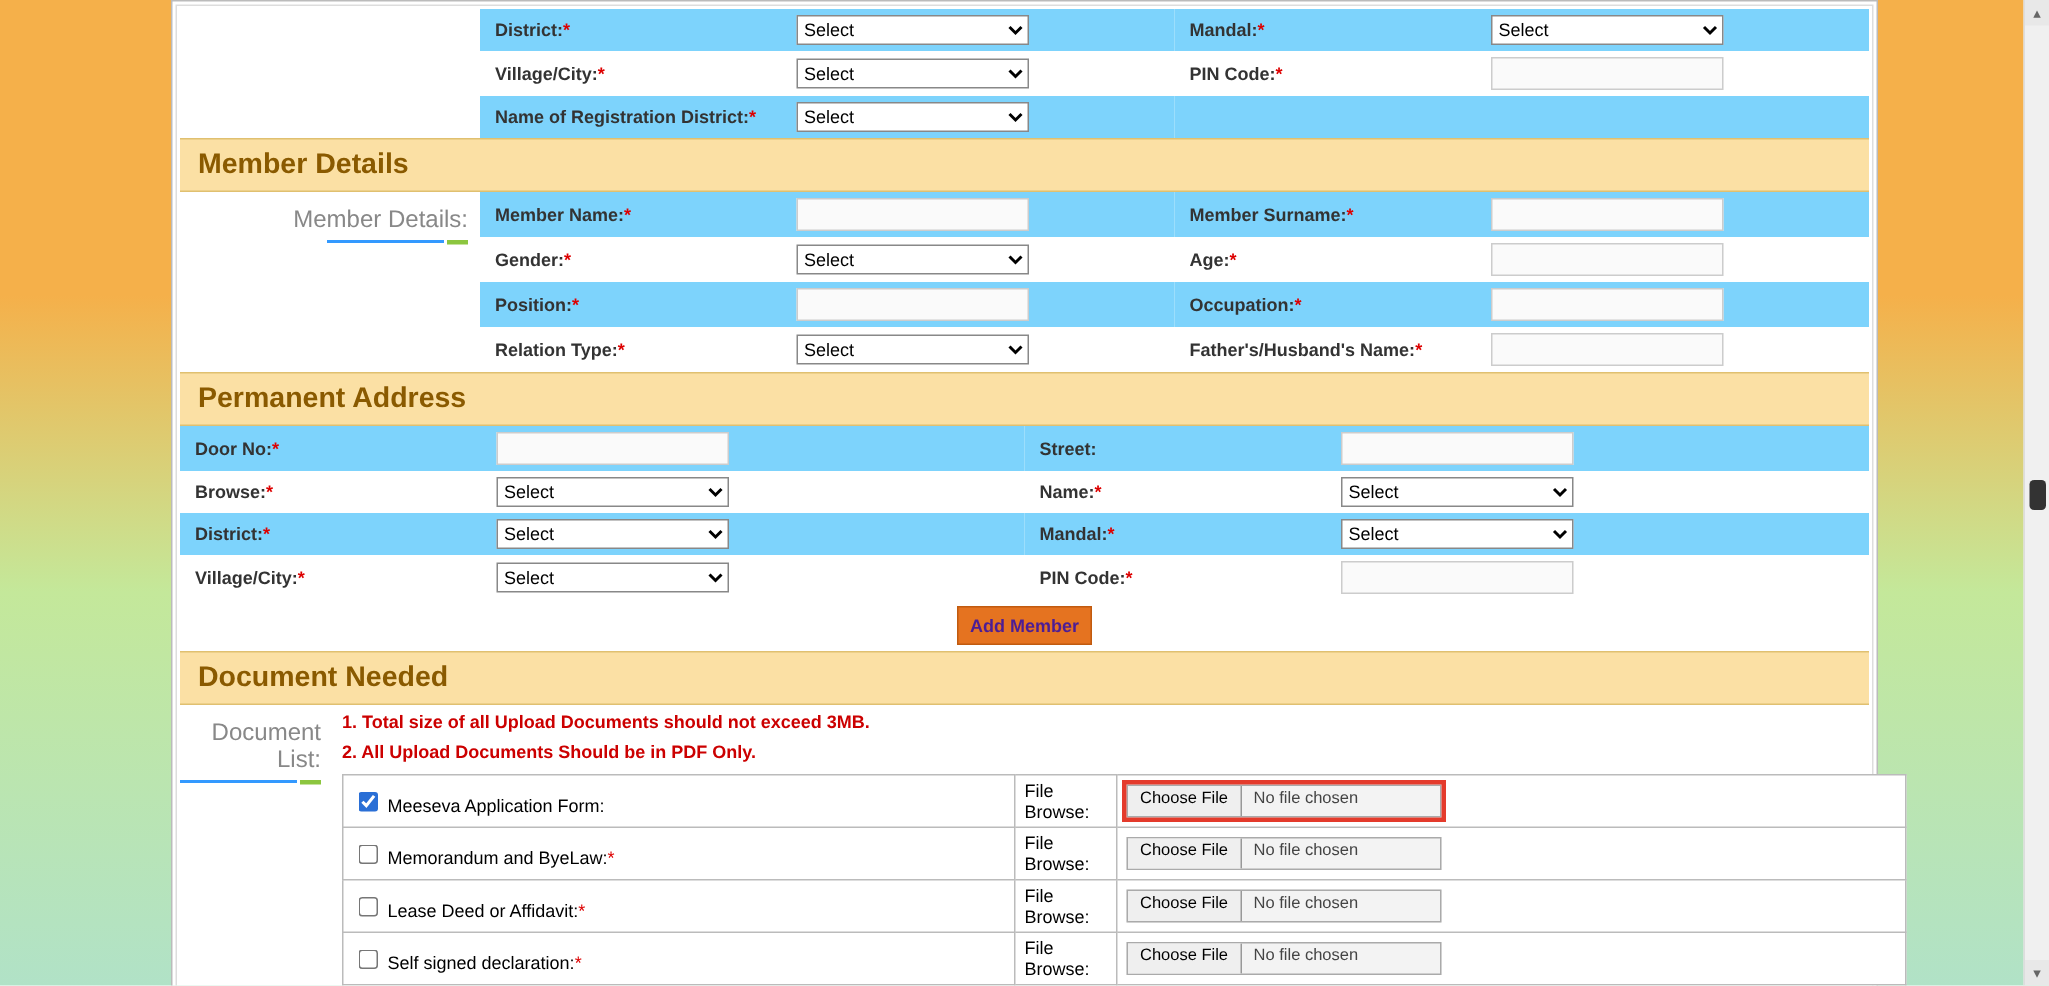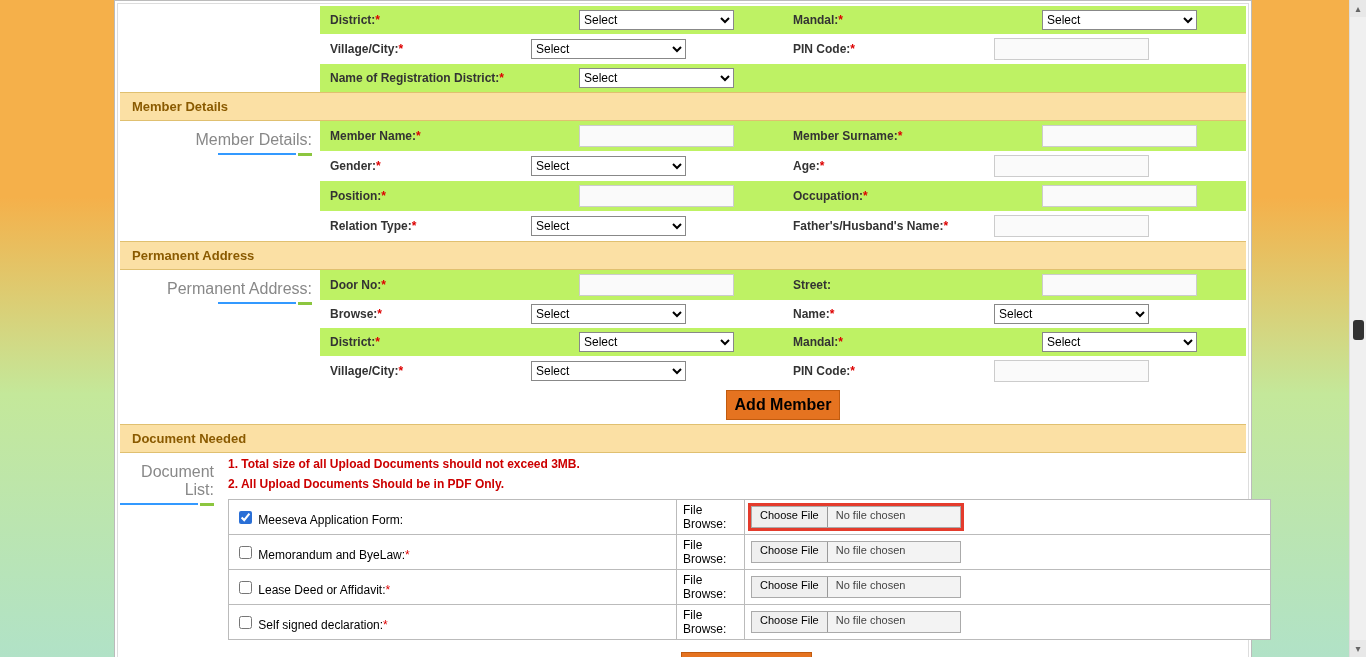--- a/index.html
+++ b/index.html
@@ -17,21 +17,21 @@
     background: #fff;
     border: 1px solid #bbb;
     padding: 2px;
   }
   .inner { border: 1px solid #ddd; padding: 2px; }
 
   .section-header {
     background: #fbe0a4;
     color: #8a5a00;
     font-weight: bold;
-    font-size: 13px;
+    font-size: 19px;
     padding: 6px 12px;
     border-top: 1px solid #e0c070;
     border-bottom: 1px solid #e0c070;
   }
 
   .side-label-area {
     display: flex;
     align-items: flex-start;
   }
   .side-label {
@@ -69,29 +69,29 @@
   .col .ctl { flex: 1; }
   .req { color: #d00; }
   select, input[type=text] {
     width: 155px;
     height: 20px;
     border: 1px solid #888;
     font-size: 12px;
     background: #fff;
   }
   input[type=text].wide { width: 155px; background:#fafafa; border:1px solid #ccc; height:22px; }
-  .alt-row { background: #bef264; gap: 48px; }
+  .alt-row { background: #7dd3fc; }
 
   .btn-orange {
     background: #e57320;
-    color: #000000;
+    color: #4c1d95;
     border: 1px solid #c15b0f;
     font-weight: bold;
     padding: 5px 8px;
-    font-size: 16px;
+    font-size: 12px;
     cursor: pointer;
   }
   .center-row { text-align: center; padding: 4px 0; }
 
   .doc-notes { color: #c00; font-weight: bold; font-size: 12px; padding: 4px 0 2px 6px; }
   .doc-table {
     width: 1043px;
     border: 1px solid #bbb;
     border-collapse: collapse;
     margin: 6px 0 8px 6px;
@@ -204,27 +204,20 @@
       </div>
       <div class="col">
         <span class="lbl"><span>Father's/Husband's Name:</span><span class="req">*</span></span>
         <span class="ctl"><input type="text" class="wide" style=""></span>
       </div>
     </div>
   </div>
 
   <div class="section-header">Permanent Address</div>
   <div class="side-label-area">
-    <div class="side-label">
-      <span>Permanent Address:</span>
-      <div class="underline-bar">
-              <div class="ul-blue"></div>
-              <div class="ul-green"></div>
-            </div>
-    </div>
     <div class="form-grid">
       <div class="col alt-row">
         <span class="lbl"><span>Door No:</span><span class="req">*</span></span>
         <span class="ctl"><input type="text" class="wide" style=""></span>
       </div>
       <div class="col alt-row">
         <span class="lbl">Street:</span>
         <span class="ctl"><input type="text" class="wide" style=""></span>
       </div>
       <div class="col">

